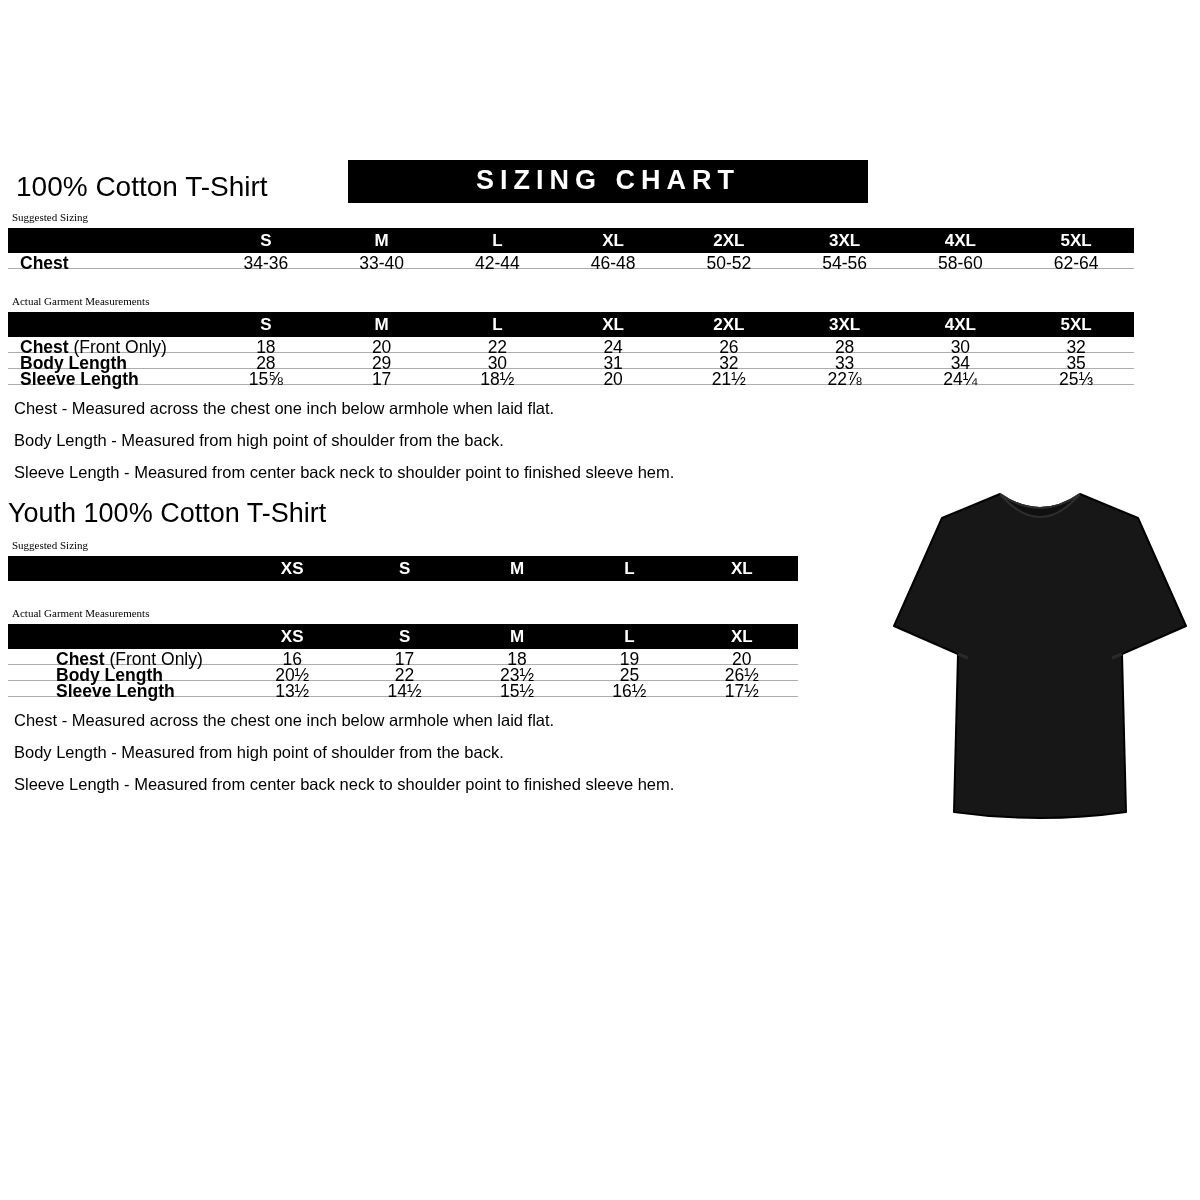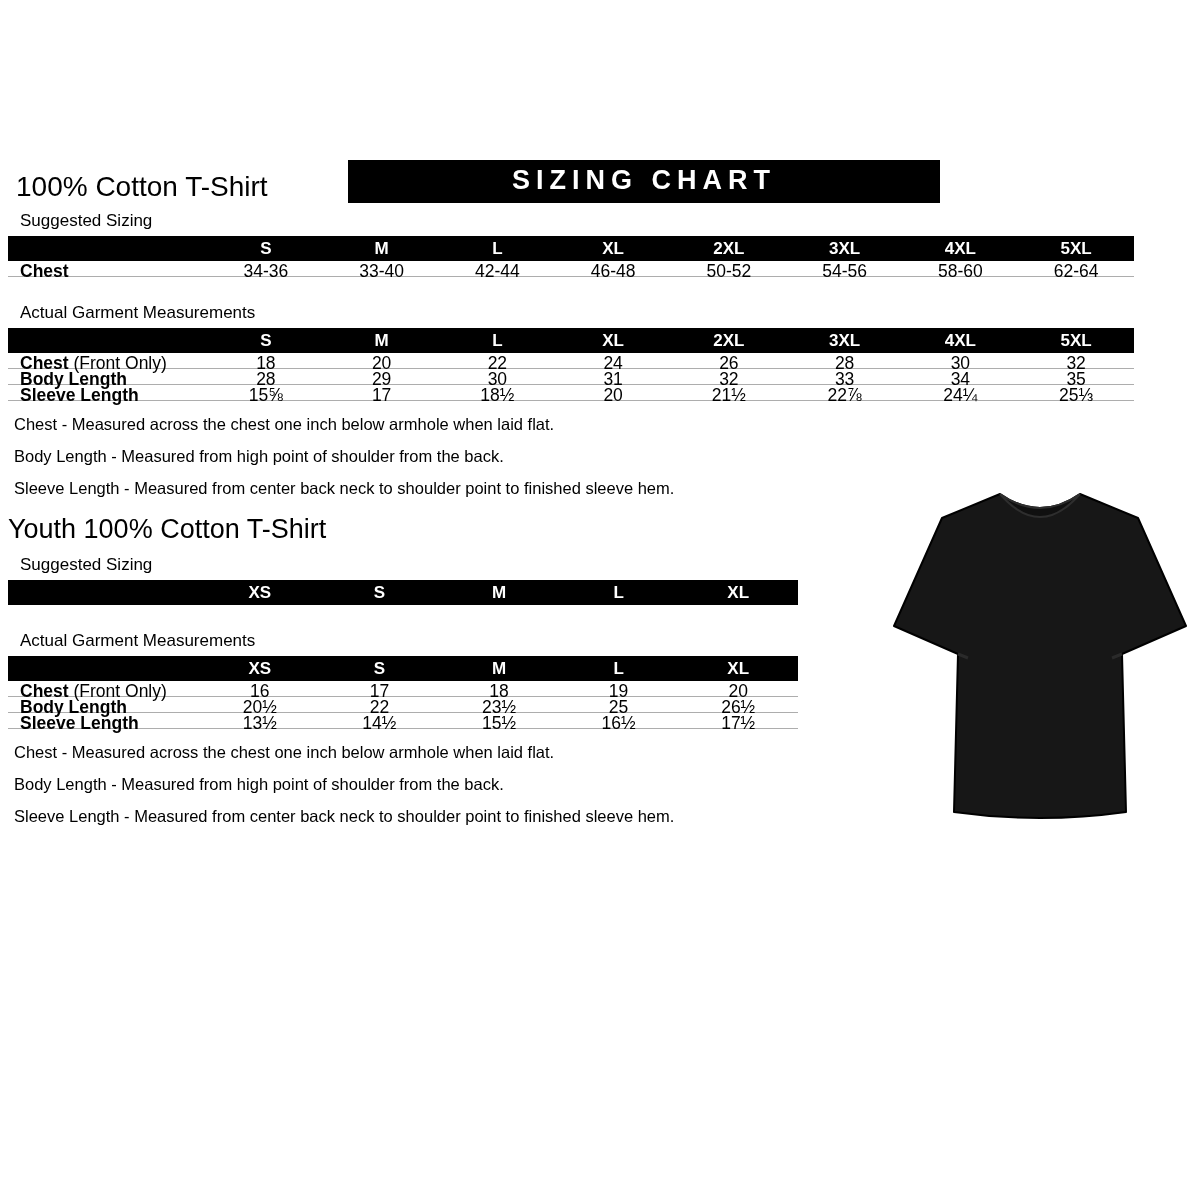--- a/index.html
+++ b/index.html
@@ -12,44 +12,44 @@
     position: relative;
     overflow: hidden;
   }
   .content { position: absolute; top: 160px; left: 8px; width: 1184px; }
 
   .top-row { display: flex; align-items: flex-end; margin-bottom: 8px; }
   .main-title { font-size: 28px; font-weight: 400; padding: 6px 0 0 8px; width: 340px; }
   .banner {
     background: #000; color: #fff;
     font-weight: bold; font-size: 27px; letter-spacing: 6px;
-    text-align: center; width: 592px; padding: 5px 0 7px 0;
-  }
-
-  .section-label { font-size: 17px; margin: 6px 0 5px 12px; }
+    text-align: center; width: 520px; padding: 5px 0 7px 0;
+  }
+
+  .section-label { font-size: 11px; margin: 6px 0 5px 4px; font-family: Liberation Serif, serif; }
 
   .size-table { margin: 0; }
   .size-table .t-head {
     display: grid; background: #000; color: #fff;
     font-weight: bold; font-size: 17px;
     height: 25px; align-items: center;
   }
   .size-table .h-cell { text-align: center; }
   .size-table .t-row {
     display: grid; height: 16px; align-items: center;
     font-size: 17.5px; border-bottom: 1px solid #adadad;
   }
   .size-table .l-cell { padding-left: 12px; }
   .size-table .l-cell b { font-weight: bold; }
   .size-table .v-cell { text-align: center; }
 
   .adult { width: 1126px; }
   .adult .t-head, .adult .t-row { grid-template-columns: 200px repeat(8, 1fr); }
   .youth-w { width: 790px; }
-  .youth-w .t-head, .youth-w .t-row { grid-template-columns: 192px repeat(5, 1fr); }
+  .youth-w .t-head, .youth-w .t-row { grid-template-columns: 192px repeat(5, 1fr); padding-left: 36px; }
 
   .notes { margin: 14px 0 6px 0; }
   .note { font-size: 16.5px; margin: 0 0 13px 6px; }
 
   .youth-title { font-size: 27px; font-weight: normal; margin: 16px 0 10px 0; }
 
   .gap-lg { margin-top: 26px; }
 
   .tshirt-wrap { position: absolute; left: 890px; top: 478px; width: 300px; height: 356px; }
   .tshirt-wrap svg { display: block; width: 100%; height: 100%; }

